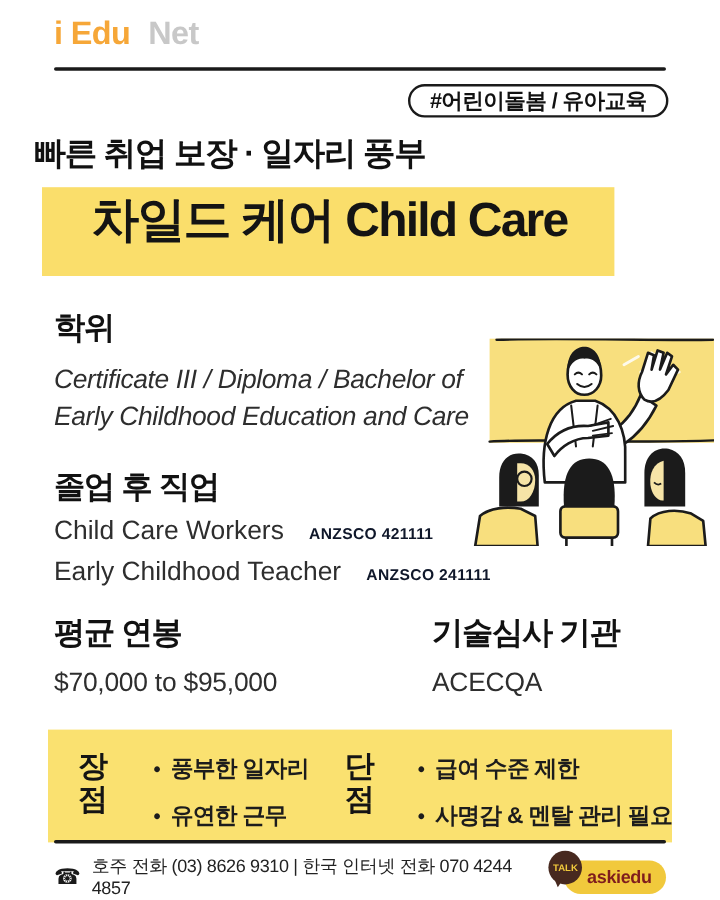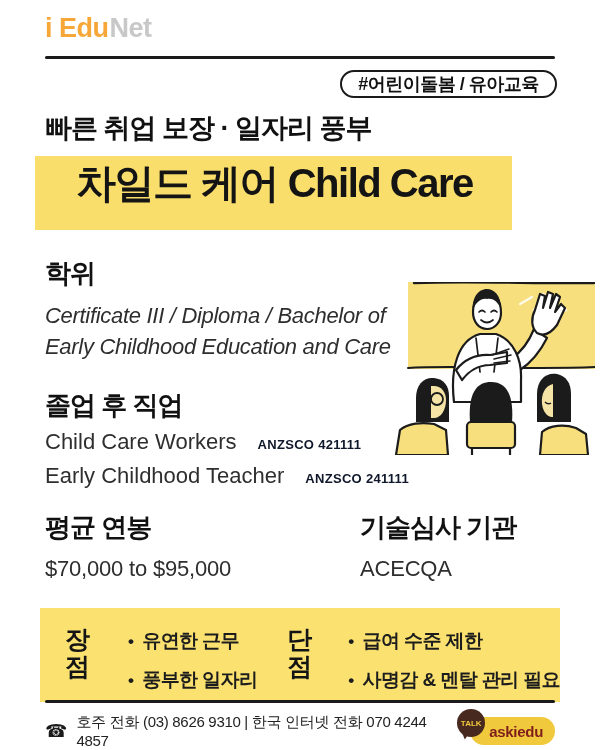--- a/index.html
+++ b/index.html
@@ -3,31 +3,31 @@
 <meta charset="utf-8">
 <style>
   html,body{margin:0;padding:0;background:#ffffff;}
   .canvas{
     position:relative;width:600px;height:750px;background:#ffffff;overflow:hidden;
     font-family:"Liberation Sans","DejaVu Sans",sans-serif;color:#111;
   }
   
   .logo{position:absolute;left:45px;top:13px;font-size:27px;font-weight:800;letter-spacing:-0.5px;}
   .logo .p1{color:#F6A738;}
-  .logo .p2{color:#C8C8C8;margin-left:1px;}
+  .logo .p2{color:#C8C8C8;margin-left:15px;}
   .rule{position:absolute;left:45px;width:510px;height:3px;background:#1a1a1a;border-radius:2px;}
   .rule-top{top:56px;}
   .rule-bottom{top:700px;}
   .tag-badge{
     position:absolute;left:340px;top:70px;width:217px;height:28px;box-sizing:border-box;
     border:2.5px solid #1a1a1a;border-radius:21px;display:flex;align-items:center;justify-content:center;
     font-size:18px;font-weight:700;letter-spacing:-0.5px;background:#fff;
   }
   
-  .subtitle{position:absolute;left:45px;top:110px;font-size:27px;font-weight:800;letter-spacing:-1px;}
+  .subtitle{position:absolute;left:28px;top:110px;font-size:27px;font-weight:800;letter-spacing:-1px;}
   .title-box{
     position:absolute;left:35px;top:156px;width:477px;height:74px;background:#FADE6B;
     display:flex;align-items:flex-start;padding-left:41px;box-sizing:border-box;
   }
   .title-box .t{font-size:40px;font-weight:900;letter-spacing:-1.5px;color:#141414;}
   
   .sec-heading{font-size:26px;font-weight:900;letter-spacing:-1px;color:#111;}
   .sec-degree{position:absolute;left:45px;top:256px;}
   .sec-degree .body{margin-top:9px;font-size:22px;line-height:31px;color:#2e2e2e;letter-spacing:-0.3px;font-style:italic;}
   .sec-jobs{position:absolute;left:45px;top:388px;}
@@ -147,22 +147,22 @@
     <div class="kv-value">$70,000 to $95,000</div>
   </div>
   <div class="sec-authority">
     <div class="sec-heading">기술심사 기관</div>
     <div class="kv-value">ACECQA</div>
   </div>
 
   <div class="proscons">
     <div class="pc-label">장점</div>
     <ul class="pc-list pros-list">
+      <li>풍부한 일자리</li>
       <li>유연한 근무</li>
-      <li>풍부한 일자리</li>
     </ul>
     <div class="pc-label cons-label">단점</div>
     <ul class="pc-list cons-list">
       <li>급여 수준 제한</li>
       <li>사명감 &amp; 멘탈 관리 필요</li>
     </ul>
   </div>
 
   <div class="rule rule-bottom"></div>
   <div class="footer-row">

